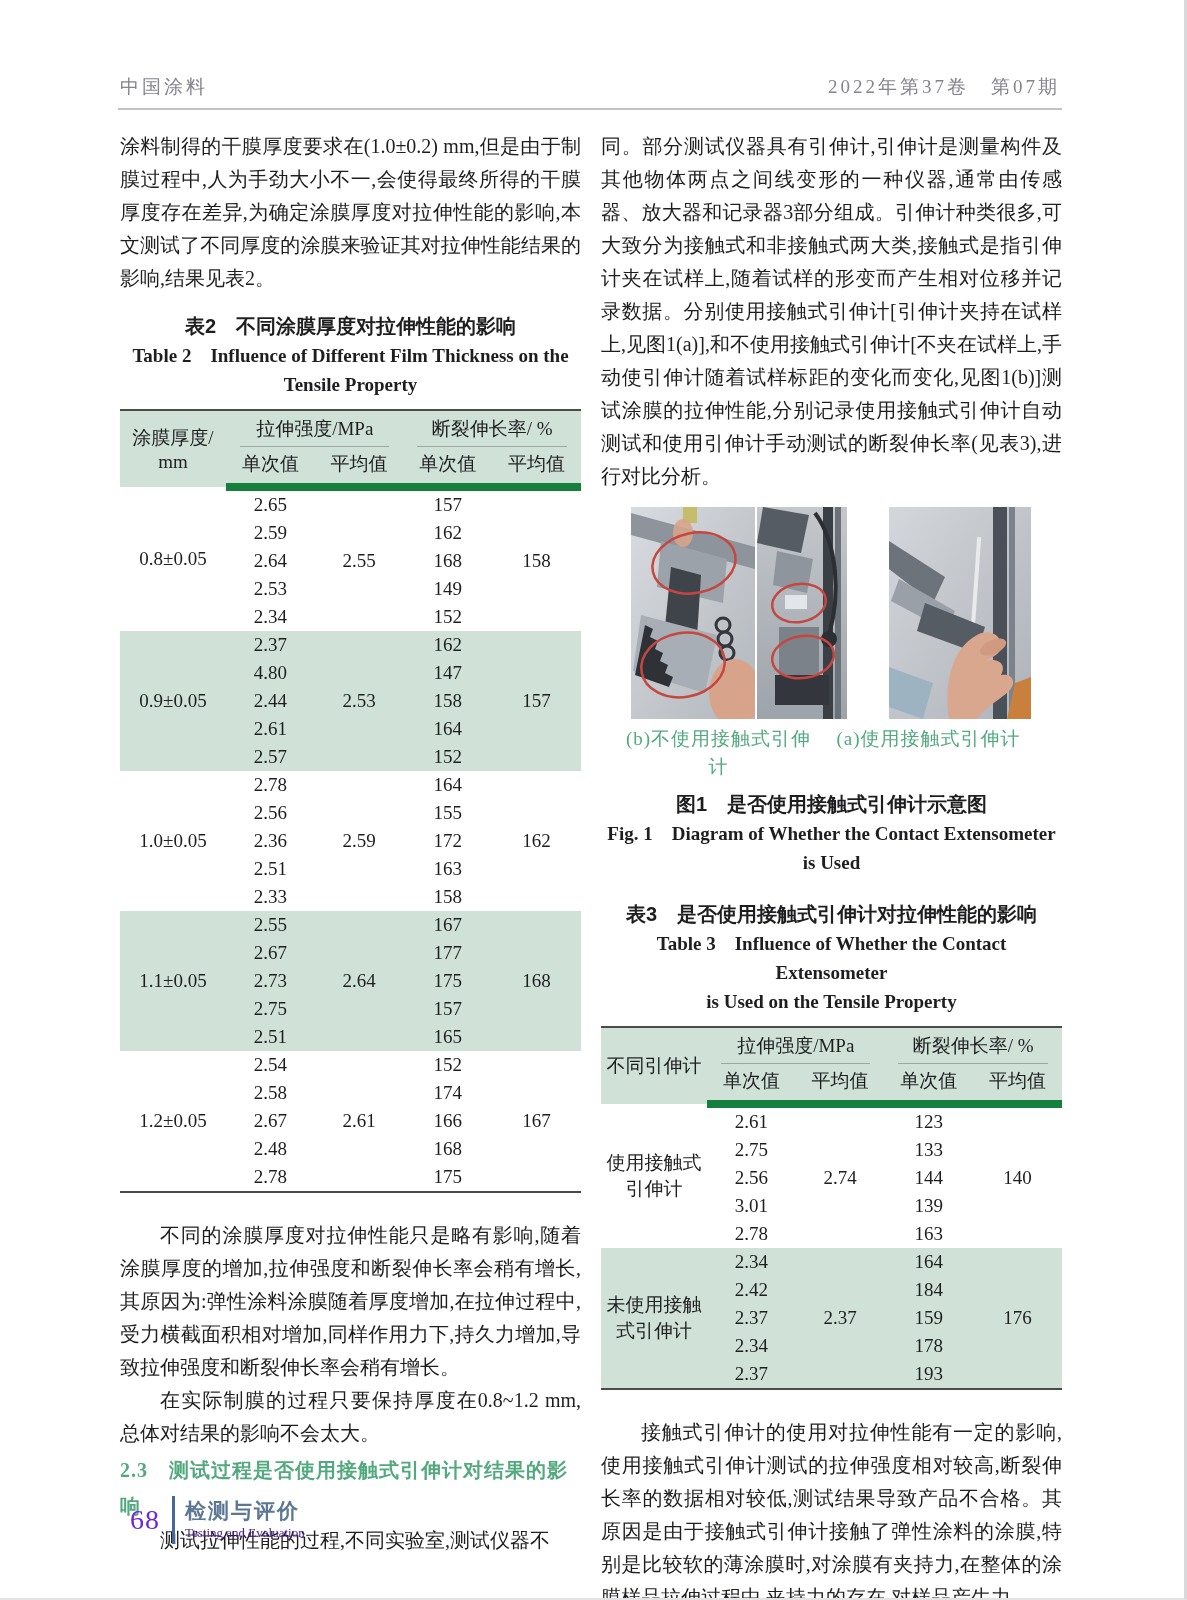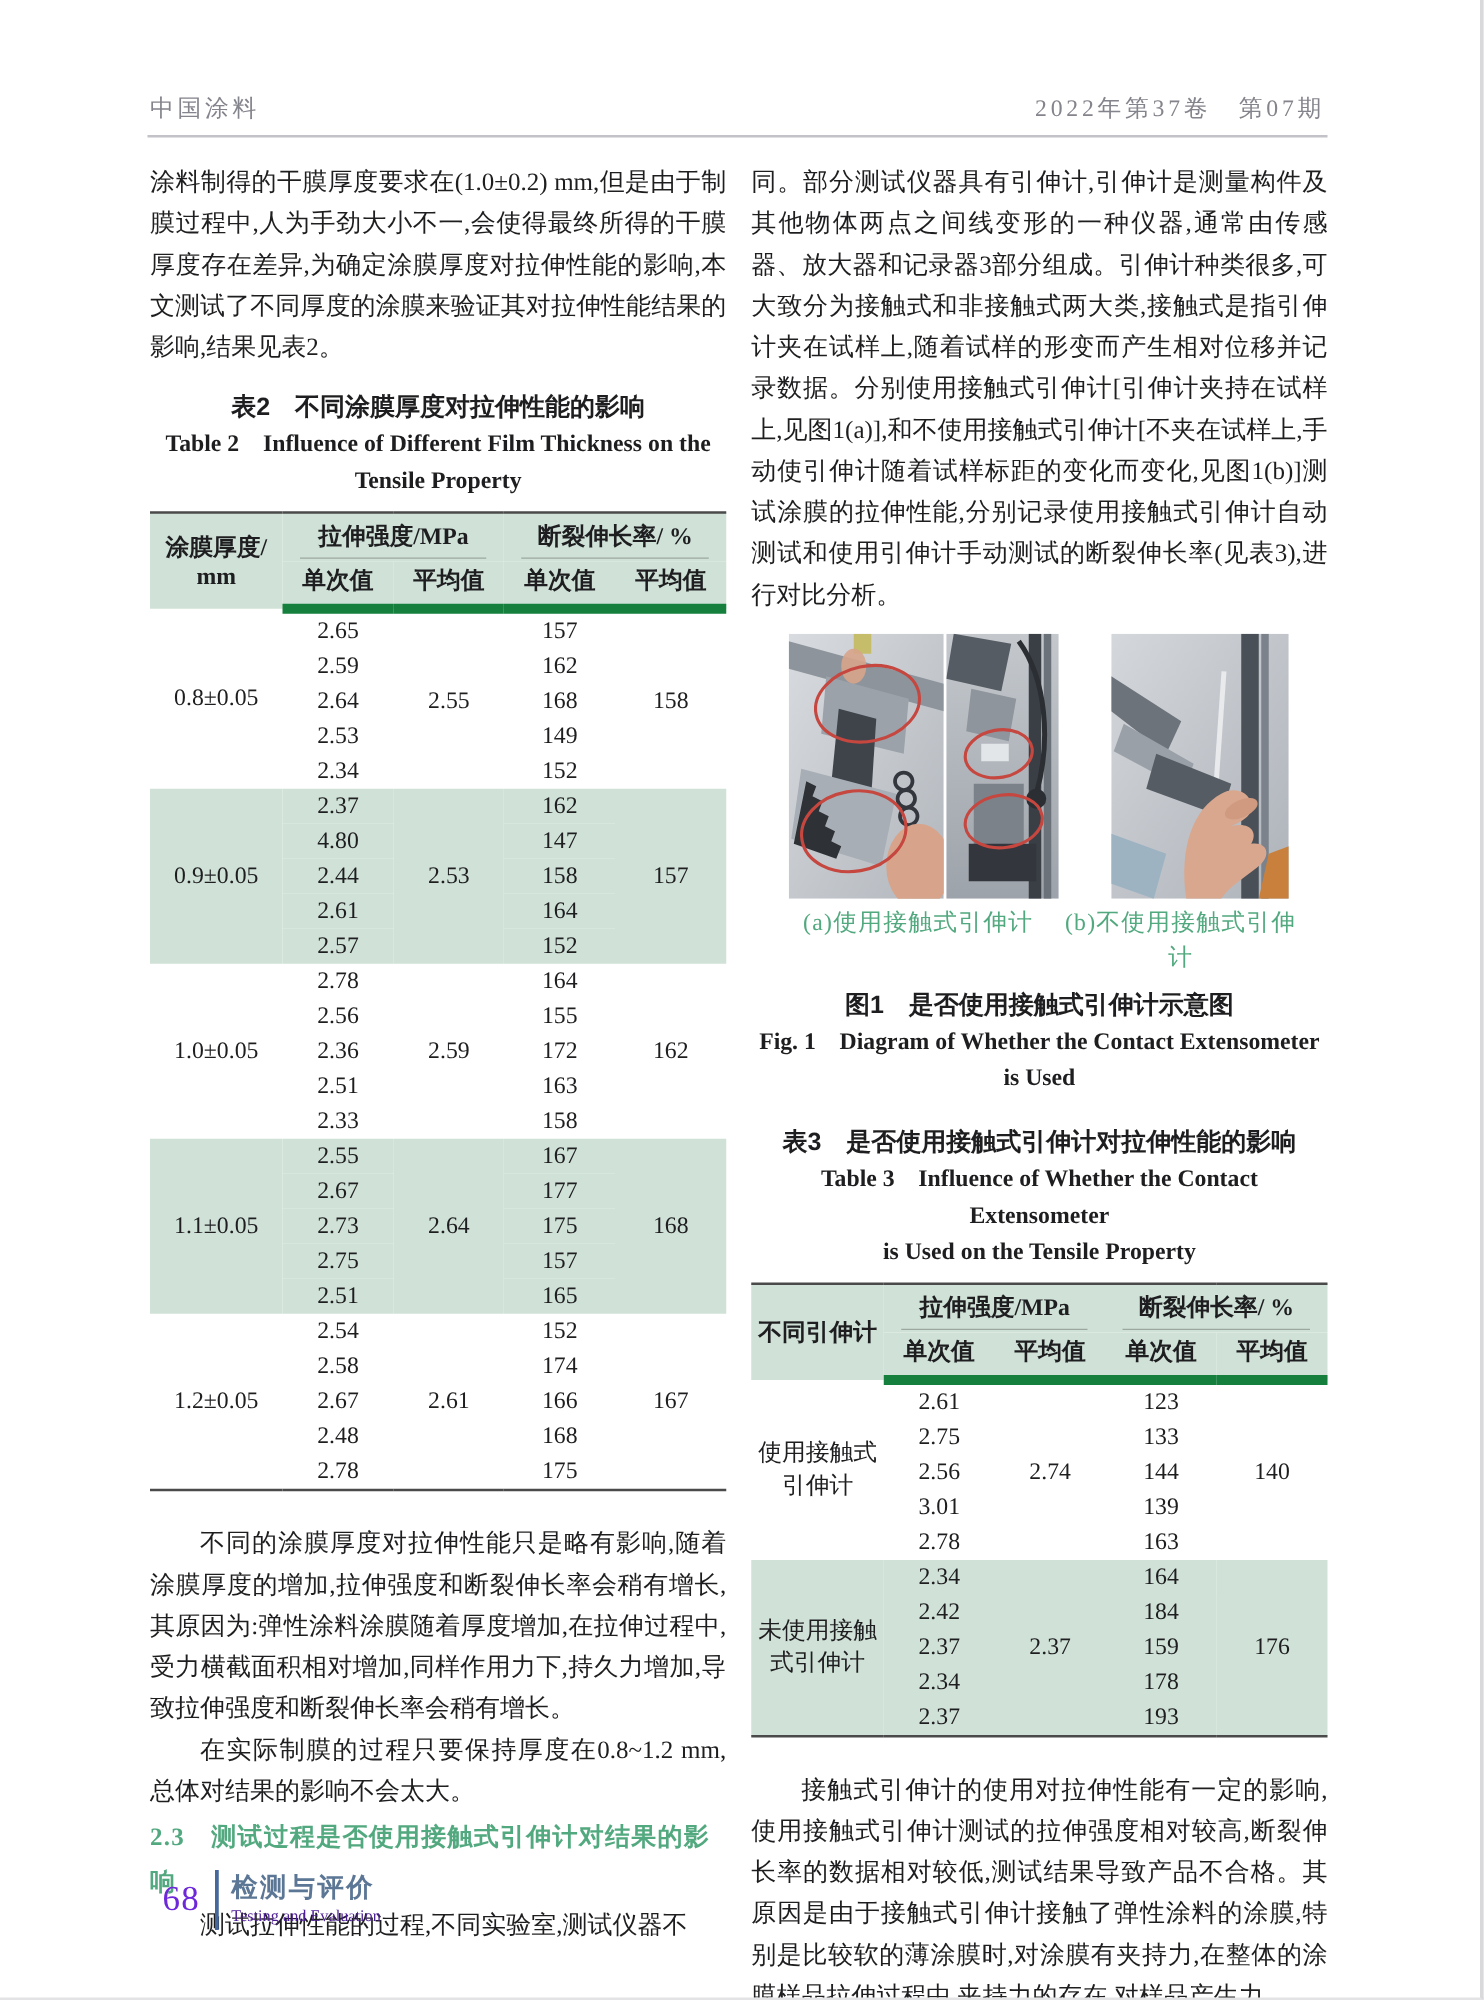--- a/index.html
+++ b/index.html
@@ -39,21 +39,21 @@
     font-family:"Liberation Sans","DejaVu Sans",sans-serif;
   }
   .tbl-title-en { text-align:center; font-weight:bold; font-size:19px; line-height:29px; font-family:"Liberation Serif",serif; }
 
   table.data-table {
     width:100%; border-collapse:collapse; margin-top:10px;
     border-top:2px solid #4a4a4a; border-bottom:2px solid #4a4a4a;
     font-size:19px;
   }
   table.data-table thead { background:#d0e2d8; }
-  table.data-table thead th { font-weight:bold; padding:2px 0; }
+  table.data-table thead th { font-weight:normal; padding:2px 0; }
   table.data-table thead tr:last-child th { padding-bottom:6px; border-bottom:8px solid #15803d; }
   th.corner { font-weight:normal; }
   .group-underline { display:block; margin:0 14px; padding:3px 0 4px; border-bottom:1px solid #9aa89f; }
   table.data-table td { text-align:center; height:26px; line-height:26px; padding:1px 0; }
   tr.shaded td { background:#d0e2d8; }
   td.rowlabel-left { text-align:left; padding-left:6px; line-height:26px; }
 
   
   .figure-block { margin-top:14px; }
   .photo-strip { width:402px; margin:0 auto; display:flex; align-items:flex-start; }
@@ -313,22 +313,22 @@
             <polygon points="10,72 66,104 58,124 2,94" fill="#9aa0a8"></polygon>
             <rect x="84" y="30" width="4" height="120" fill="#e8eaec" transform="rotate(4 86 90)"></rect>
             <polygon points="36,96 96,120 88,146 28,124" fill="#565c64"></polygon>
             <path d="M60,212 C54,170 66,140 88,128 C98,122 110,126 112,136 C114,146 104,150 96,154 C110,150 118,158 112,168 C124,166 128,176 120,184 C112,192 96,200 88,212 Z" fill="#d9a78e"></path>
             <ellipse cx="104" cy="140" rx="14" ry="7" fill="#cf9a80" transform="rotate(-24 104 140)"></ellipse>
             <polygon points="0,160 44,176 34,212 0,200" fill="#9db3c2"></polygon>
             <polygon points="126,176 142,170 142,212 118,212" fill="#c9803c"></polygon>
           </svg>
         </div>
         <div class="photo-captions">
+          <span class="cap cap-b">(b)不使用接触式引伸计</span>
           <span class="cap cap-a">(a)使用接触式引伸计</span>
-          <span class="cap cap-b">(b)不使用接触式引伸计</span>
         </div>
         <div class="fig-title-cn">图1　是否使用接触式引伸计示意图</div>
         <div class="fig-title-en">Fig. 1　Diagram of Whether the Contact Extensometer</div>
         <div class="fig-title-en">is Used</div>
       </div>
 
       <div class="tbl-block" style="margin-top:22px">
         <div class="tbl-title-cn">表3　是否使用接触式引伸计对拉伸性能的影响</div>
         <div class="tbl-title-en">Table 3　Influence of Whether the Contact Extensometer</div>
         <div class="tbl-title-en">is Used on the Tensile Property</div>

